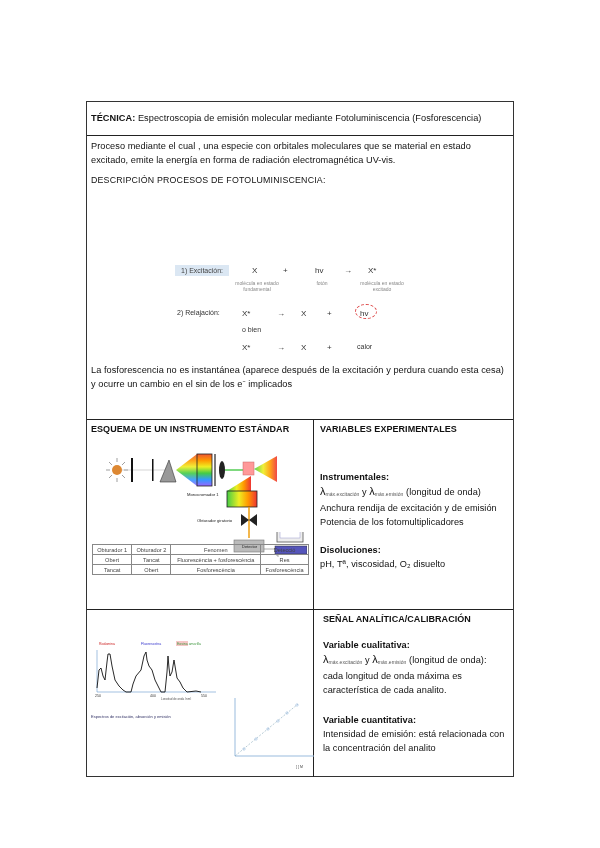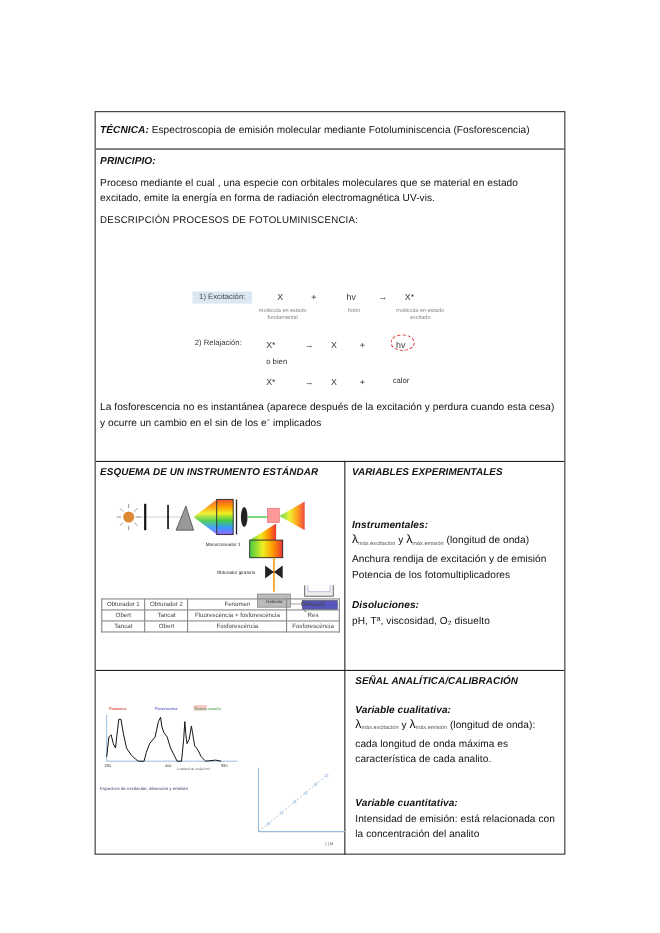--- a/index.html
+++ b/index.html
@@ -7,21 +7,21 @@
   body { position: relative; font-family: "Liberation Sans", sans-serif; color: #111; }
 
   .frame {
     position: absolute; left: 86px; top: 101px; width: 428px; height: 676px;
     border: 1.5px solid #333;
   }
   .hline { position: absolute; left: 0; right: 0; height: 0; border-top: 1.5px solid #222; }
   .vline { position: absolute; width: 0; border-left: 1.5px solid #222; }
 
   .cell { position: absolute; font-size: 9.2px; line-height: 14px; letter-spacing: 0.05px; }
-  .b { font-weight: bold; font-style: italic; }
+  .b { font-weight: bold; }
   p { margin-bottom: 6px; }
 
   
   .proc { position: absolute; font-size: 8px; color: #333; }
   .tag { position: absolute; background: #dbe7f3; font-size: 7px; padding: 2px 6px; color: #444; }
   .tiny { position: absolute; font-size: 5px; color: #888; line-height: 6px; text-align: center; }
   .circle { position: absolute; border: 1px dashed #d44; border-radius: 50%; }
 
   
   table.obt { position: absolute; border-collapse: collapse; font-size: 5.6px; color: #444; }
@@ -40,21 +40,20 @@
   <div class="hline" style="top:507px;"></div>
 
   <div class="vline" style="left:226px; top:317px; height:358px;"></div>
 
   <div class="cell" style="left:4px; top:9px; width:420px;">
     <span class="b">TÉCNICA:</span>
     <span>Espectroscopia de emisión molecular mediante Fotoluminiscencia (Fosforescencia)</span>
   </div>
 
   <div class="cell" style="left:4px; top:37px; width:418px;">
-    <p class="b" style="margin-bottom:6px;">PRINCIPIO:</p>
     <p>Proceso mediante el cual , una especie con orbitales moleculares que se material en estado excitado,  emite la energía en forma de radiación electromagnética UV-vis.</p>
     <p style="font-size:8.8px; letter-spacing:0.2px;">DESCRIPCIÓN PROCESOS DE FOTOLUMINISCENCIA:</p>
   </div>
 
   <div>
     <div class="tag" style="left:88px; top:163px;">1) Excitación:</div>
     <div class="proc" style="left:165px; top:164px;">X</div>
     <div class="proc" style="left:196px; top:164px;">+</div>
     <div class="proc" style="left:228px; top:164px;">hv</div>
     <div class="proc" style="left:257px; top:164px;">→</div>
@@ -215,16 +214,16 @@
   <div class="cell" style="left:236px; top:510px; width:190px;">
     <div class="b" style="font-size:9px; margin-bottom:12px;">SEÑAL ANALÍTICA/CALIBRACIÓN</div>
     <div class="b">Variable cualitativa:</div>
     <div>
       <span class="lam">λ</span><span class="sub">máx.excitación</span>
       <span>y</span>
       <span class="lam">λ</span><span class="sub">máx.emisión</span>
       <span>(longitud de onda):</span>
     </div>
     <div>cada longitud de onda máxima es característica de cada analito.</div>
-    <div class="b" style="margin-top:26px;">Variable cuantitativa:</div>
+    <div class="b" style="margin-top:16px;">Variable cuantitativa:</div>
     <div>Intensidad de emisión: está relacionada con la concentración del analito</div>
   </div>
 </div>
 
 </body></html>

